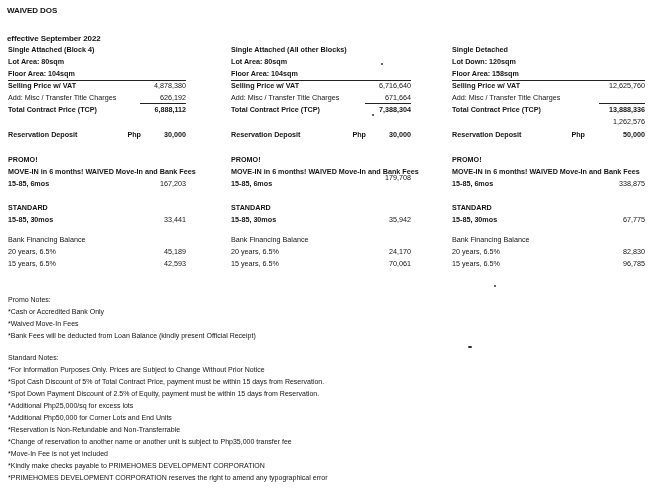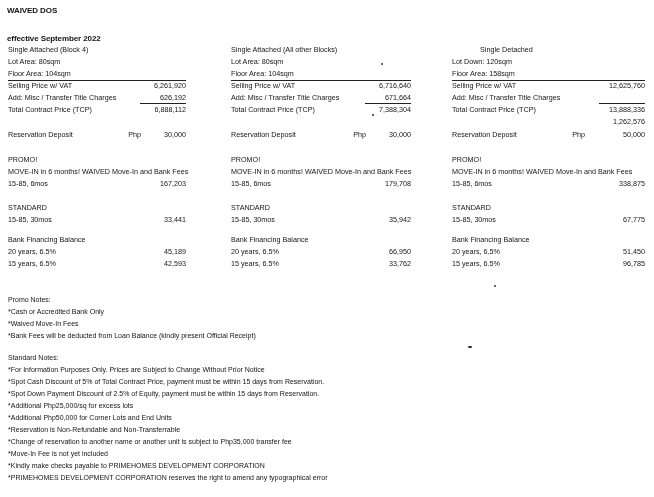--- a/index.html
+++ b/index.html
@@ -3,21 +3,21 @@
 <meta charset="utf-8">
 <style>
   html, body { margin:0; padding:0; }
   body {
     width:654px; height:497px; background:#ffffff; position:relative; overflow:hidden;
     font-family:"Liberation Sans", sans-serif; color:#141414;
   }
   .hdr { position:absolute; left:7px; font-size:8px; font-weight:bold; letter-spacing:-0.1px; }
   .col { position:absolute; top:45px; font-size:7.2px; }
   .col .row { position:absolute; left:0; white-space:nowrap; }
-  .col .b { font-weight:normal; }
+  .col .b { font-weight:bold; }
   .col .val { position:absolute; text-align:right; white-space:nowrap; }
   .col .rule-top { position:absolute; left:0; height:0; border-top:1.2px solid #222; }
   .col .rule-sum { position:absolute; height:0; border-top:1.6px solid #222; }
   .notes { position:absolute; left:8px; font-size:7px; }
   .notes div { position:absolute; left:0; white-space:nowrap; }
   .speck { position:absolute; width:2px; height:2px; background:#333; border-radius:1px; }
 </style>
 </head>
 <body>
 
@@ -33,21 +33,21 @@
     <div class="row b" style="top: 60px;">Total Contract Price (TCP)</div>
     <div class="row b" style="top: 85px;">Reservation Deposit</div>
     <div class="row b" style="top: 110px;">PROMO!</div>
     <div class="row b" style="top: 122px;">MOVE-IN in 6 months! WAIVED Move-In and Bank Fees</div>
     <div class="row b" style="top: 134px;">15-85, 6mos</div>
     <div class="row b" style="top: 158px;">STANDARD</div>
     <div class="row b" style="top: 170px;">15-85, 30mos</div>
     <div class="row" style="top: 190px;">Bank Financing Balance</div>
     <div class="row" style="top: 202px;">20 years, 6.5%</div>
     <div class="row" style="top: 214px;">15 years, 6.5%</div>
-    <div class="val" style="top: 36px; right: 0px;">6,261,920</div>
+    <div class="val" style="top: 36px; right: 0px;">4,878,380</div>
     <div class="val" style="top: 48px; right: 0px;">626,192</div>
     <div class="val b" style="top: 60px; right: 0px;">6,888,112</div>
     <div class="val b" style="top: 85px; right: 0px;">30,000</div>
     <div class="val" style="top: 134px; right: 0px;">167,203</div>
     <div class="val" style="top: 170px; right: 0px;">33,441</div>
     <div class="val" style="top: 202px; right: 0px;">45,189</div>
     <div class="val" style="top: 214px; right: 0px;">42,593</div>
     <div class="val b" style="top: 85px; right: 45px;">Php</div>
     <div class="rule-top" style="top: 35px; width: 178px;"></div>
     <div class="rule-sum" style="top: 58px; right: 0px; width: 46px;"></div>
@@ -65,51 +65,51 @@
     <div class="row b" style="top: 134px;">15-85, 6mos</div>
     <div class="row b" style="top: 158px;">STANDARD</div>
     <div class="row b" style="top: 170px;">15-85, 30mos</div>
     <div class="row" style="top: 190px;">Bank Financing Balance</div>
     <div class="row" style="top: 202px;">20 years, 6.5%</div>
     <div class="row" style="top: 214px;">15 years, 6.5%</div>
     <div class="val" style="top: 36px; right: 0px;">6,716,640</div>
     <div class="val" style="top: 48px; right: 0px;">671,664</div>
     <div class="val b" style="top: 60px; right: 0px;">7,388,304</div>
     <div class="val b" style="top: 85px; right: 0px;">30,000</div>
-    <div class="val" style="top: 134px; right: 0px; text-align: center;">179,708</div>
+    <div class="val" style="top: 128px; right: 0px; text-align: center;">179,708</div>
     <div class="val" style="top: 170px; right: 0px;">35,942</div>
-    <div class="val" style="top: 202px; right: 0px;">66,950</div>
-    <div class="val" style="top: 214px; right: 0px;">33,762</div>
+    <div class="val" style="top: 202px; right: 0px;">24,170</div>
+    <div class="val" style="top: 214px; right: 0px;">70,061</div>
     <div class="val b" style="top: 85px; right: 45px;">Php</div>
     <div class="rule-top" style="top: 35px; width: 180px;"></div>
     <div class="rule-sum" style="top: 58px; right: 0px; width: 46px;"></div>
   </div>
 <div class="col" id="col2" style="left:452px; width:193px;">
-    <div class="row b" style="top: 0px; margin-left: 28px;">Single Detached</div>
+    <div class="row b" style="top: 0px;">Single Detached</div>
     <div class="row b" style="top: 12px;">Lot Down: 120sqm</div>
     <div class="row b" style="top: 24px;">Floor Area: 158sqm</div>
     <div class="row b" style="top: 36px;">Selling Price w/ VAT</div>
     <div class="row" style="top: 48px;">Add: Misc / Transfer Title Charges</div>
     <div class="row b" style="top: 60px;">Total Contract Price (TCP)</div>
     <div class="row b" style="top: 85px;">Reservation Deposit</div>
     <div class="row b" style="top: 110px;">PROMO!</div>
     <div class="row b" style="top: 122px;">MOVE-IN in 6 months! WAIVED Move-In and Bank Fees</div>
     <div class="row b" style="top: 134px;">15-85, 6mos</div>
     <div class="row b" style="top: 158px;">STANDARD</div>
     <div class="row b" style="top: 170px;">15-85, 30mos</div>
     <div class="row" style="top: 190px;">Bank Financing Balance</div>
     <div class="row" style="top: 202px;">20 years, 6.5%</div>
     <div class="row" style="top: 214px;">15 years, 6.5%</div>
     <div class="val" style="top: 36px; right: 0px;">12,625,760</div>
     <div class="val" style="top: 48px; right: 0px; margin-top: 24px;">1,262,576</div>
     <div class="val b" style="top: 60px; right: 0px;">13,888,336</div>
     <div class="val b" style="top: 85px; right: 0px; margin-left: 9px;">50,000</div>
     <div class="val" style="top: 134px; right: 0px;">338,875</div>
     <div class="val" style="top: 170px; right: 0px;">67,775</div>
-    <div class="val" style="top: 202px; right: 0px;">51,450</div>
+    <div class="val" style="top: 202px; right: 0px;">82,830</div>
     <div class="val" style="top: 214px; right: 0px;">96,785</div>
     <div class="val b" style="top: 85px; right: 60px;">Php</div>
     <div class="rule-top" style="top: 35px; width: 193px;"></div>
     <div class="rule-sum" style="top: 58px; right: 0px; width: 46px;"></div>
   </div>
 
 <div class="notes" style="top:296px;">
   <div style="top:0px;">Promo Notes:</div>
   <div style="top:12px;">*Cash or Accredited Bank Only</div>
   <div style="top:24px;">*Waived Move-In Fees</div>

